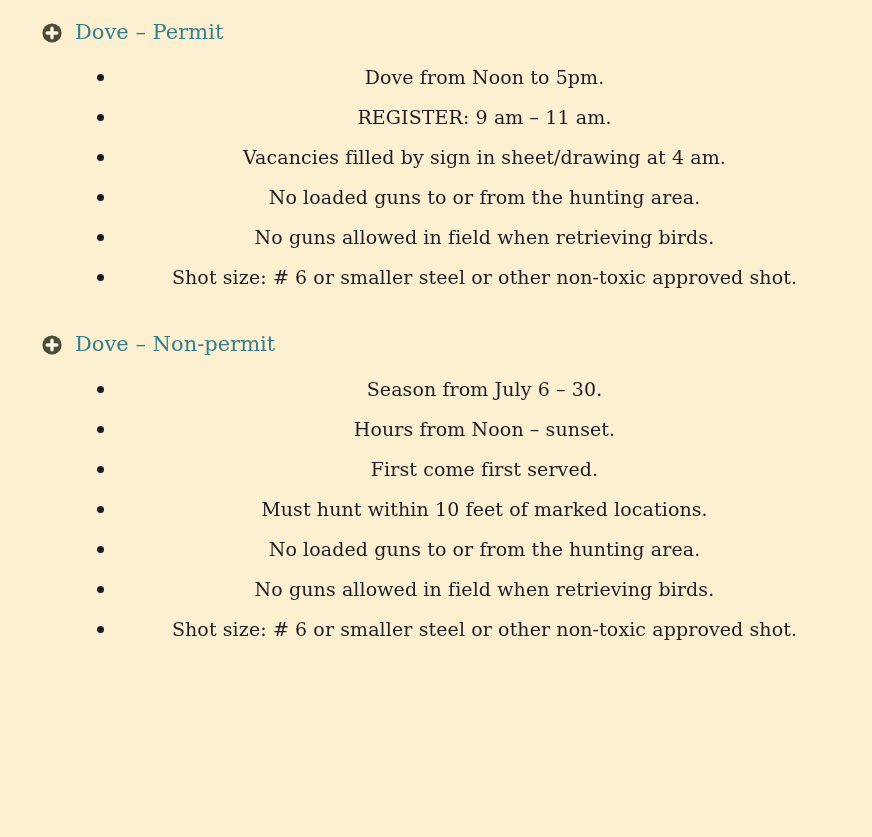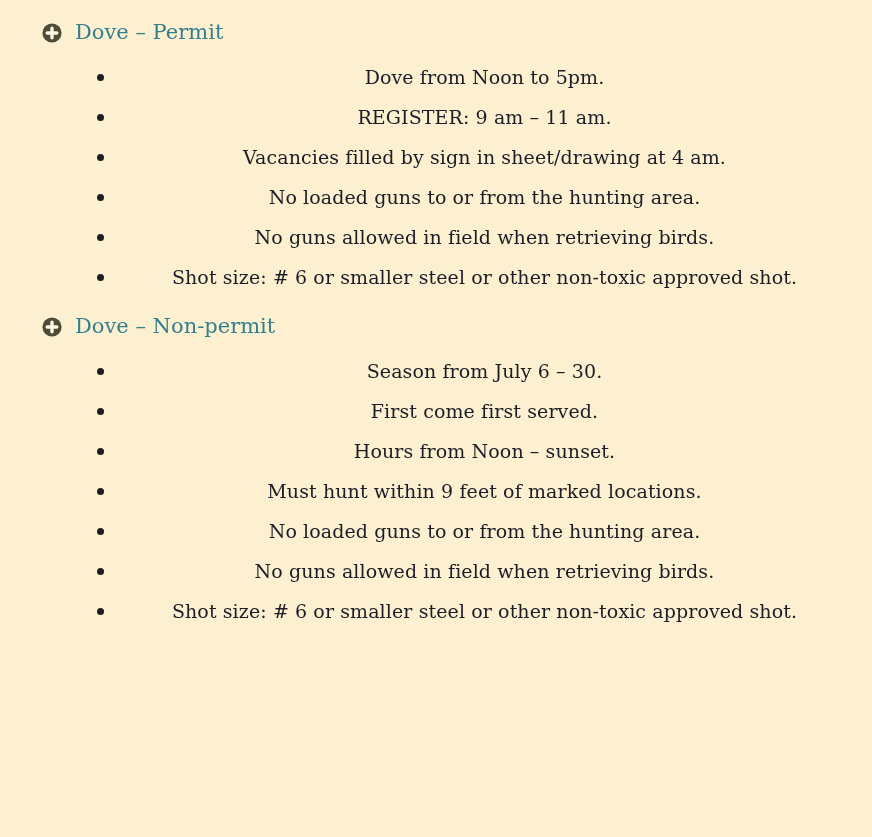--- a/index.html
+++ b/index.html
@@ -17,21 +17,21 @@
     background: var(--bg);
     font-family: "DejaVu Serif", "Liberation Serif", serif;
     color: var(--text);
     overflow: hidden;
   }
   .content {
     padding: 19px 20px 0 42px;
     text-align: center;
   }
   .section + .section {
-    margin-top: 22px;
+    margin-top: 40px;
   }
   .section-header {
     display: flex;
     align-items: center;
     gap: 13px;
     cursor: pointer;
   }
   .toggle-icon {
     width: 20px;
     height: 20px;
@@ -101,22 +101,22 @@
       <span class="toggle-icon">
         <svg width="20" height="20" viewBox="0 0 20 20" aria-hidden="true">
           <circle cx="10" cy="10" r="9.6" fill="#4c4c37"></circle>
           <path d="M10 5.2 v9.6 M5.2 10 h9.6" stroke="#fdf6e3" stroke-width="3.4" stroke-linecap="round"></path>
         </svg>
       </span>
       <h2 class="section-title">Dove – Non-permit</h2>
     </div>
     <ul class="rules-list">
       <li>Season from July 6 – 30.</li>
+      <li>Hours from Noon – sunset.</li>
       <li>First come first served.</li>
-      <li>Hours from Noon – sunset.</li>
-      <li>Must hunt within 9 feet of marked locations.</li>
+      <li>Must hunt within 10 feet of marked locations.</li>
       <li>No loaded guns to or from the hunting area.</li>
       <li>No guns allowed in field when retrieving birds.</li>
       <li>Shot size: # 6 or smaller steel or other non-toxic approved shot.</li>
     </ul>
   </div>
 
 </div>
 
 </body></html>

